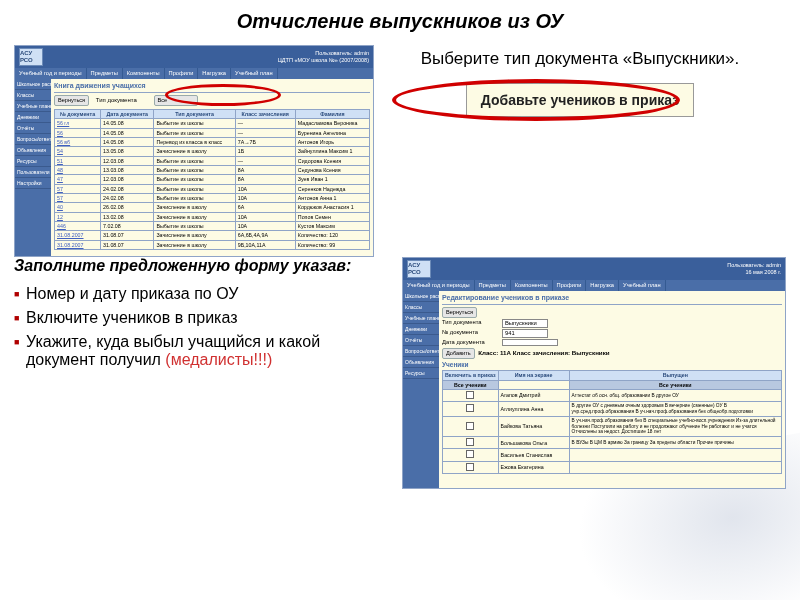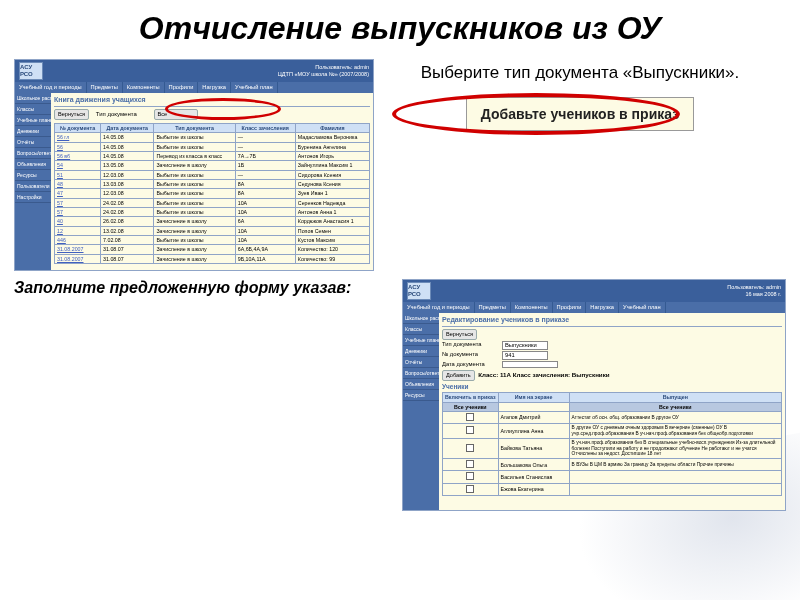--- a/index.html
+++ b/index.html
@@ -8,21 +8,21 @@
     height: 600px;
     font-family: Arial, sans-serif;
     background: #fff;
     position: relative;
     overflow: hidden;
   }
   .title {
     text-align: center;
     font-style: italic;
     font-weight: bold;
-    font-size: 32px;
+    font-size: 20px;
     margin: 10px 0 12px 0;
   }
   .row1 {
     display: flex;
     padding: 0 14px;
   }
   .screenshot {
     flex: 0 0 360px;
   }
   .snap {
@@ -99,21 +99,21 @@
     border: 1px solid #999; background: #fdfbe4;
     padding: 8px 14px; font-weight: bold; font-size: 14px;
     color: #222; display: inline-block; position: relative;
   }
   .callout-wrap { text-align: center; margin: 0 0 0 0; position: relative; }
   .callout-wrap .red-oval2 {
     position: absolute; border: 4px solid #d00000; border-radius: 50%;
     left: 18px; top: -4px; width: 280px; height: 34px; pointer-events: none;
   }
 
-  .row2 { display: flex; gap: 28px; padding: 0 14px; margin-top: 8px; }
+  .row2 { display: flex; gap: 28px; padding: 0 14px; }
   .left-text { flex: 0 0 360px; font-size: 16px; }
   .left-text .intro { font-weight: bold; font-style: italic; margin-bottom: 10px; }
   .left-text ul { list-style: none; padding: 0; margin: 0; }
   .left-text li { margin: 6px 0; padding-left: 12px; position: relative; }
   .left-text li::before {
     content: "■"; color: #b00000; font-size: 9px; position: absolute; left: 0; top: 4px;
   }
   .left-text .red { color: #d03030; }
 
   .snap2 .selrow { display:flex; font-size:5.8px; margin:1px 0; }
@@ -296,20 +296,27 @@
     <div class="callout-wrap">
       <span class="callout-box">Добавьте учеников в приказ</span>
       <div class="red-oval2"></div>
     </div>
   </div>
 </div>
 
 <div class="row2">
   <div class="left-text">
     <div class="intro">Заполните предложенную форму указав:</div>
+    <ul>
+      <li>Номер и дату приказа по ОУ</li>
+      <li>Включите учеников в приказ</li>
+      <li>
+        <span>Укажите, куда выбыл учащийся и какой документ получил </span><span class="red">(медалисты!!!)</span>
+      </li>
+    </ul>
   </div>
 
   <div style="flex:1;">
     <div class="snap snap2">
       <div class="topbar">
         <span class="logo">АСУ РСО</span>
         <div class="topbar-right">
           <div>Пользователь: admin</div>
           <div>16 мая 2008 г.</div>
         </div>

